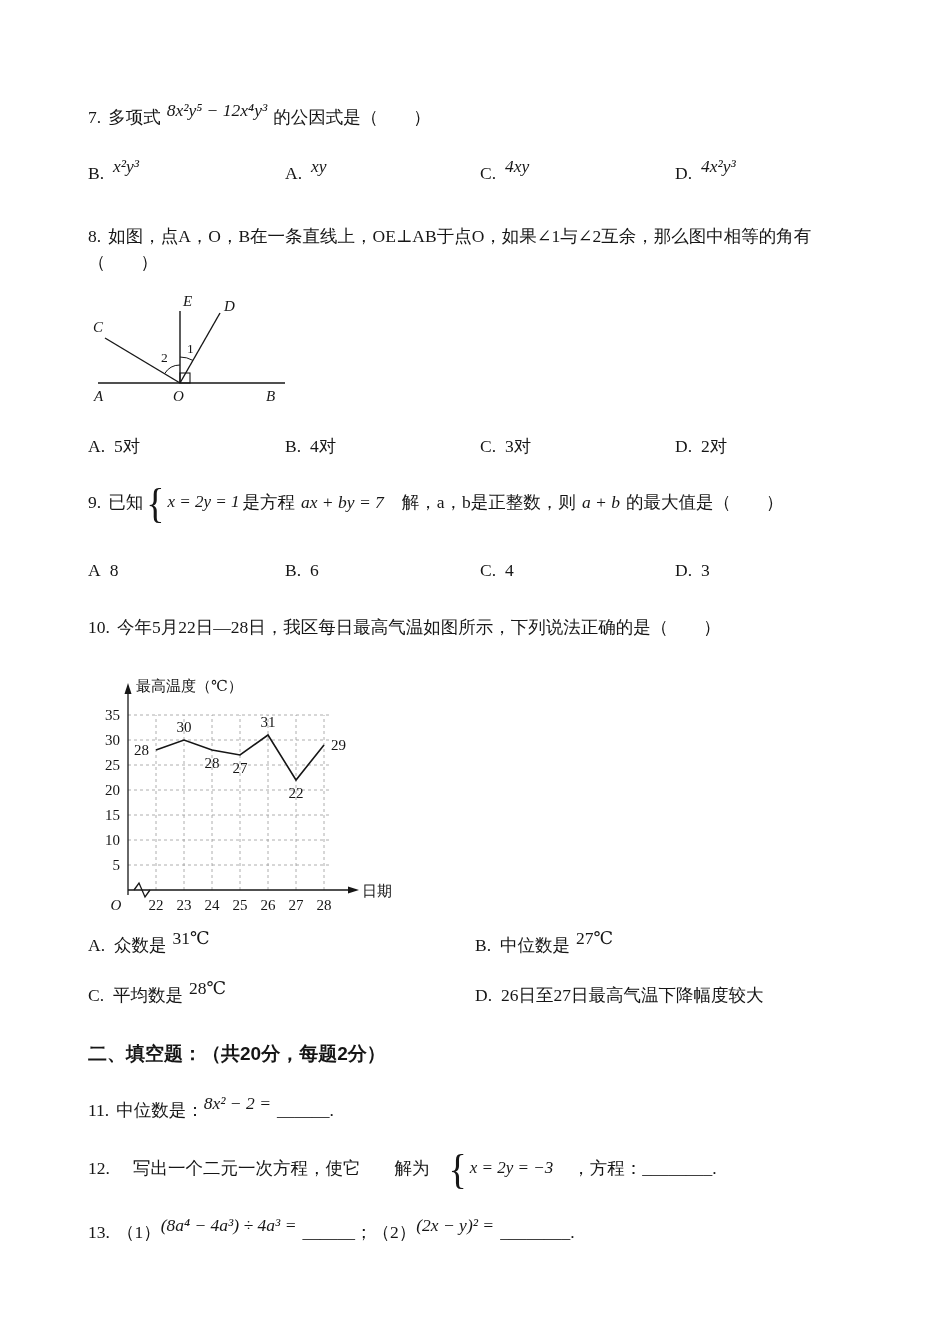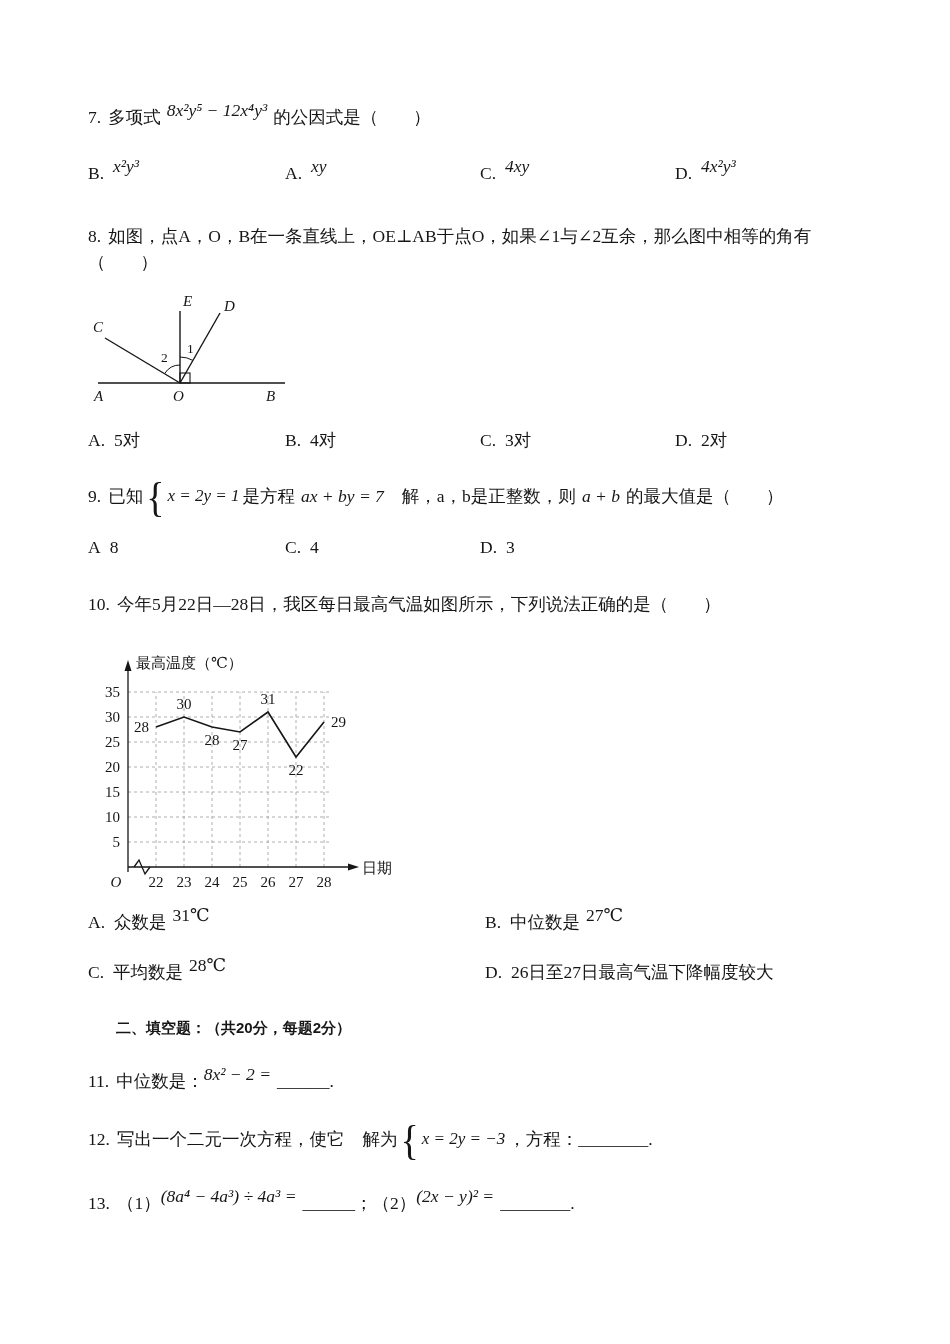--- a/index.html
+++ b/index.html
@@ -4,39 +4,39 @@
 <style>
   *{box-sizing:border-box;}
   body{margin:0;background:#ffffff;}
   .page{width:950px;height:1344px;margin:0 auto;background:#fff;padding:104px 88px 8px 88px;
         font-family:"Liberation Serif","DejaVu Serif",serif;font-size:17.5px;line-height:1.5;
         color:#161616;overflow:hidden;position:relative;}
   .math{font-style:italic;font-family:"Liberation Serif","DejaVu Serif",serif;}
   .raised{position:relative;top:-7px;display:inline-block;}
   .qno{margin-right:7px;}
   .opts{display:grid;grid-template-columns:197px 195px 195px 1fr;}
-  .opts2{display:grid;grid-template-columns:387px 1fr;gap:10px;}
+  .opts2{display:grid;grid-template-columns:387px 1fr;}
   .opt-label{margin-right:9px;}
   .flexline{display:flex;align-items:center;flex-wrap:nowrap;}
   .sp-s{margin-left:6px;} .sp-l{margin-left:18px;}
   .system{display:inline-flex;align-items:center;margin:0 3px;}
   .brace{font-size:38px;font-style:normal;line-height:1;transform:scaleY(1.12);margin-right:3px;font-weight:300;}
   .syscol{display:inline-flex;line-height:1.3;font-size:17px;}
-  .section-title{font-family:"Liberation Sans","DejaVu Sans",sans-serif;font-weight:700;font-size:15px;margin-left:28px;}
+  .section-title{font-family:"Liberation Sans","DejaVu Sans",sans-serif;font-weight:700;font-size:19px;}
   .q7-opts{margin-top:30px;}
   .q8{margin-top:36px;}
-  .q8-opts{margin-top:18px;}
+  .q8-opts{margin-top:24px;}
   .q9{margin-top:24px;}
-  .q9-opts{margin-top:19px;}
+  .q9-opts{margin-top:36px;}
   .q10{margin-top:30px;}
   .q10-optsA{margin-top:14px;}
   .q10-optsB{margin-top:24px;}
   .sec2{margin-top:32px;}
   .q11{margin-top:28px;}
-  .q12{margin-top:26px;}
+  .q12{margin-top:26px;gap:16px;}
   .q13{margin-top:32px;}
   .geo-svg{width:212px;height:auto;display:block;margin:16px 0 0 2px;}
   .geo{stroke:#161616;stroke-width:1.4;fill:none;}
   .geo-sq{stroke:#161616;stroke-width:1.1;fill:none;}
   .geo-arc{stroke:#161616;stroke-width:1;fill:none;}
   .geo-label{font-size:15px;font-style:italic;font-family:"Liberation Serif","DejaVu Serif",serif;fill:#161616;}
   .geo-num{font-size:13.5px;font-family:"Liberation Serif","DejaVu Serif",serif;fill:#161616;}
   .chart-svg{width:345px;height:auto;display:block;margin:10px 0 0 -6px;}
   .grid{stroke:#9a9a9a;stroke-width:0.8;stroke-dasharray:3 3;fill:none;}
   .axis{stroke:#161616;stroke-width:1.3;fill:none;}
@@ -101,20 +101,21 @@
       </span>
     </span>
     <span>是方程</span>
     <span class="math sp-s">ax + by = 7</span>
     <span class="sp-l">解，a，b是正整数，则</span>
     <span class="math sp-s">a + b</span>
     <span class="sp-s">的最大值是（　　）</span>
   </div>
   <div class="opts q9-opts">
     <span class="opt"><span class="opt-label">A</span><span>8</span></span>
+    <span class="opt"><span class="opt-label">B.</span><span>6</span></span>
     <span class="opt"><span class="opt-label">C.</span><span>4</span></span>
     <span class="opt"><span class="opt-label">D.</span><span>3</span></span>
   </div>
 
   <div class="question q10">
     <span class="qno">10.</span><span>今年5月22日—28日，我区每日最高气温如图所示，下列说法正确的是（　　）</span>
   </div>
 
   <svg class="chart-svg" viewBox="0 0 345 268" aria-hidden="true">
       <line x1="46" y1="215" x2="250" y2="215" class="grid"></line>

